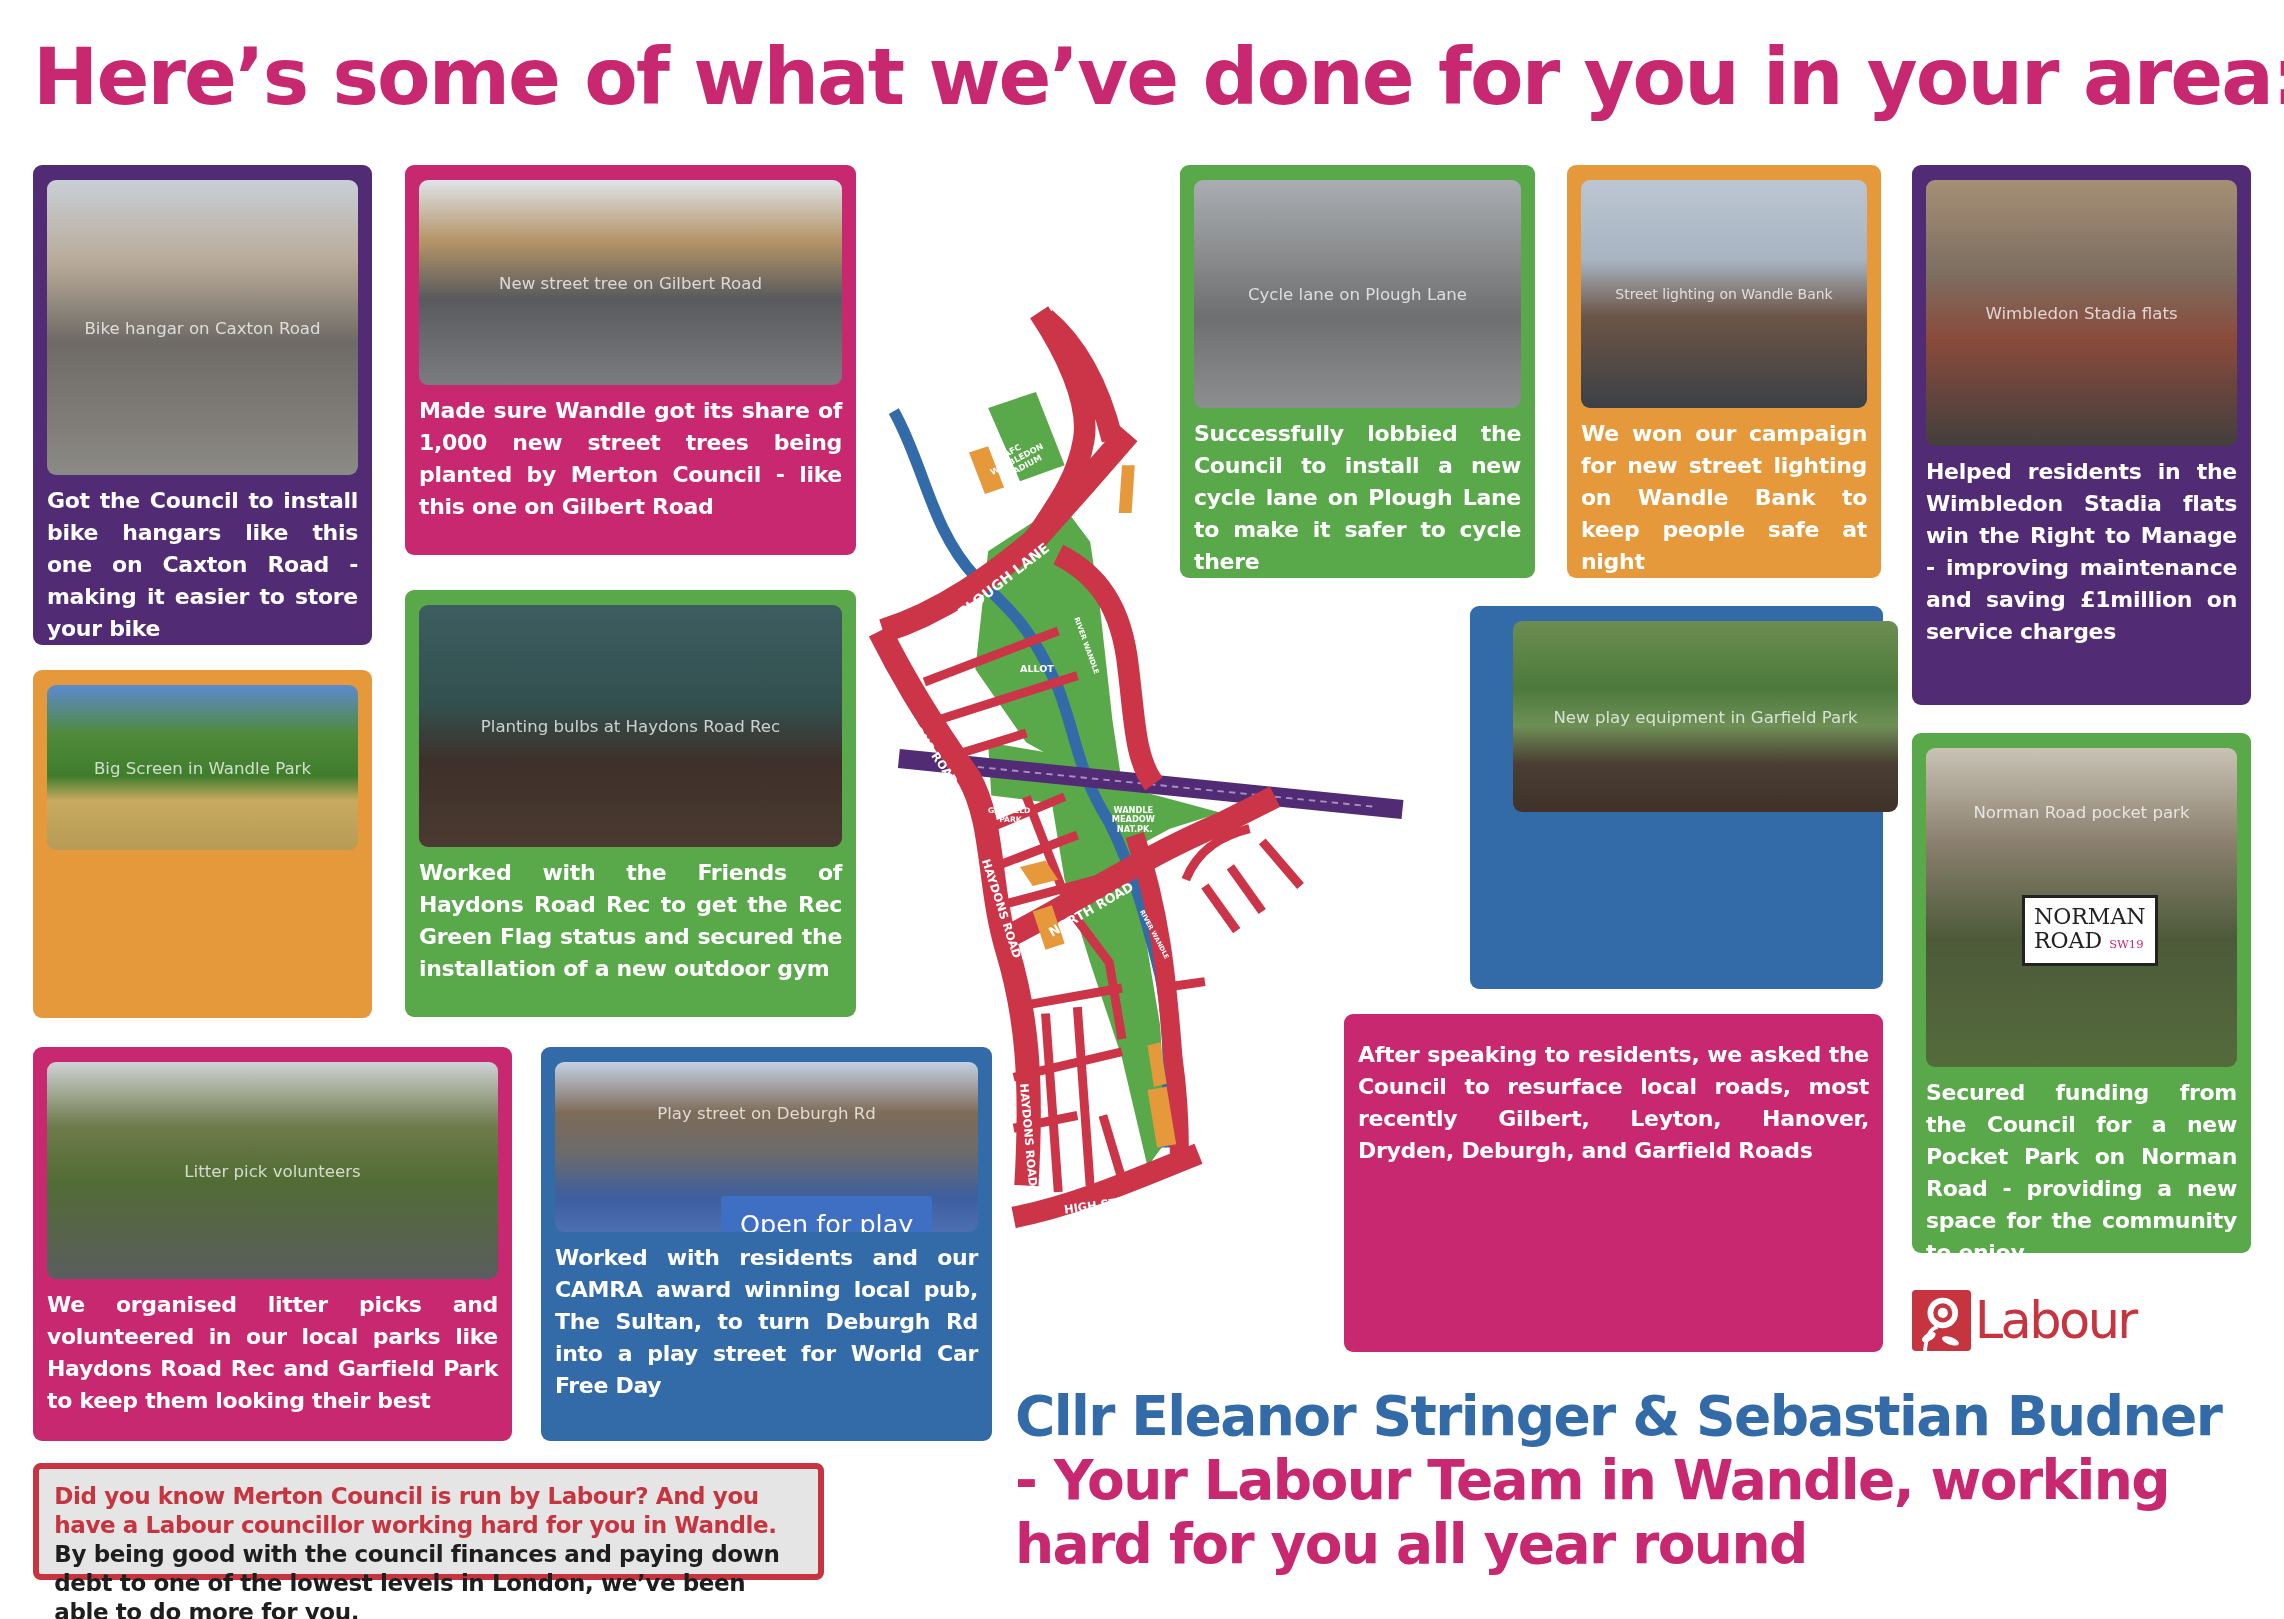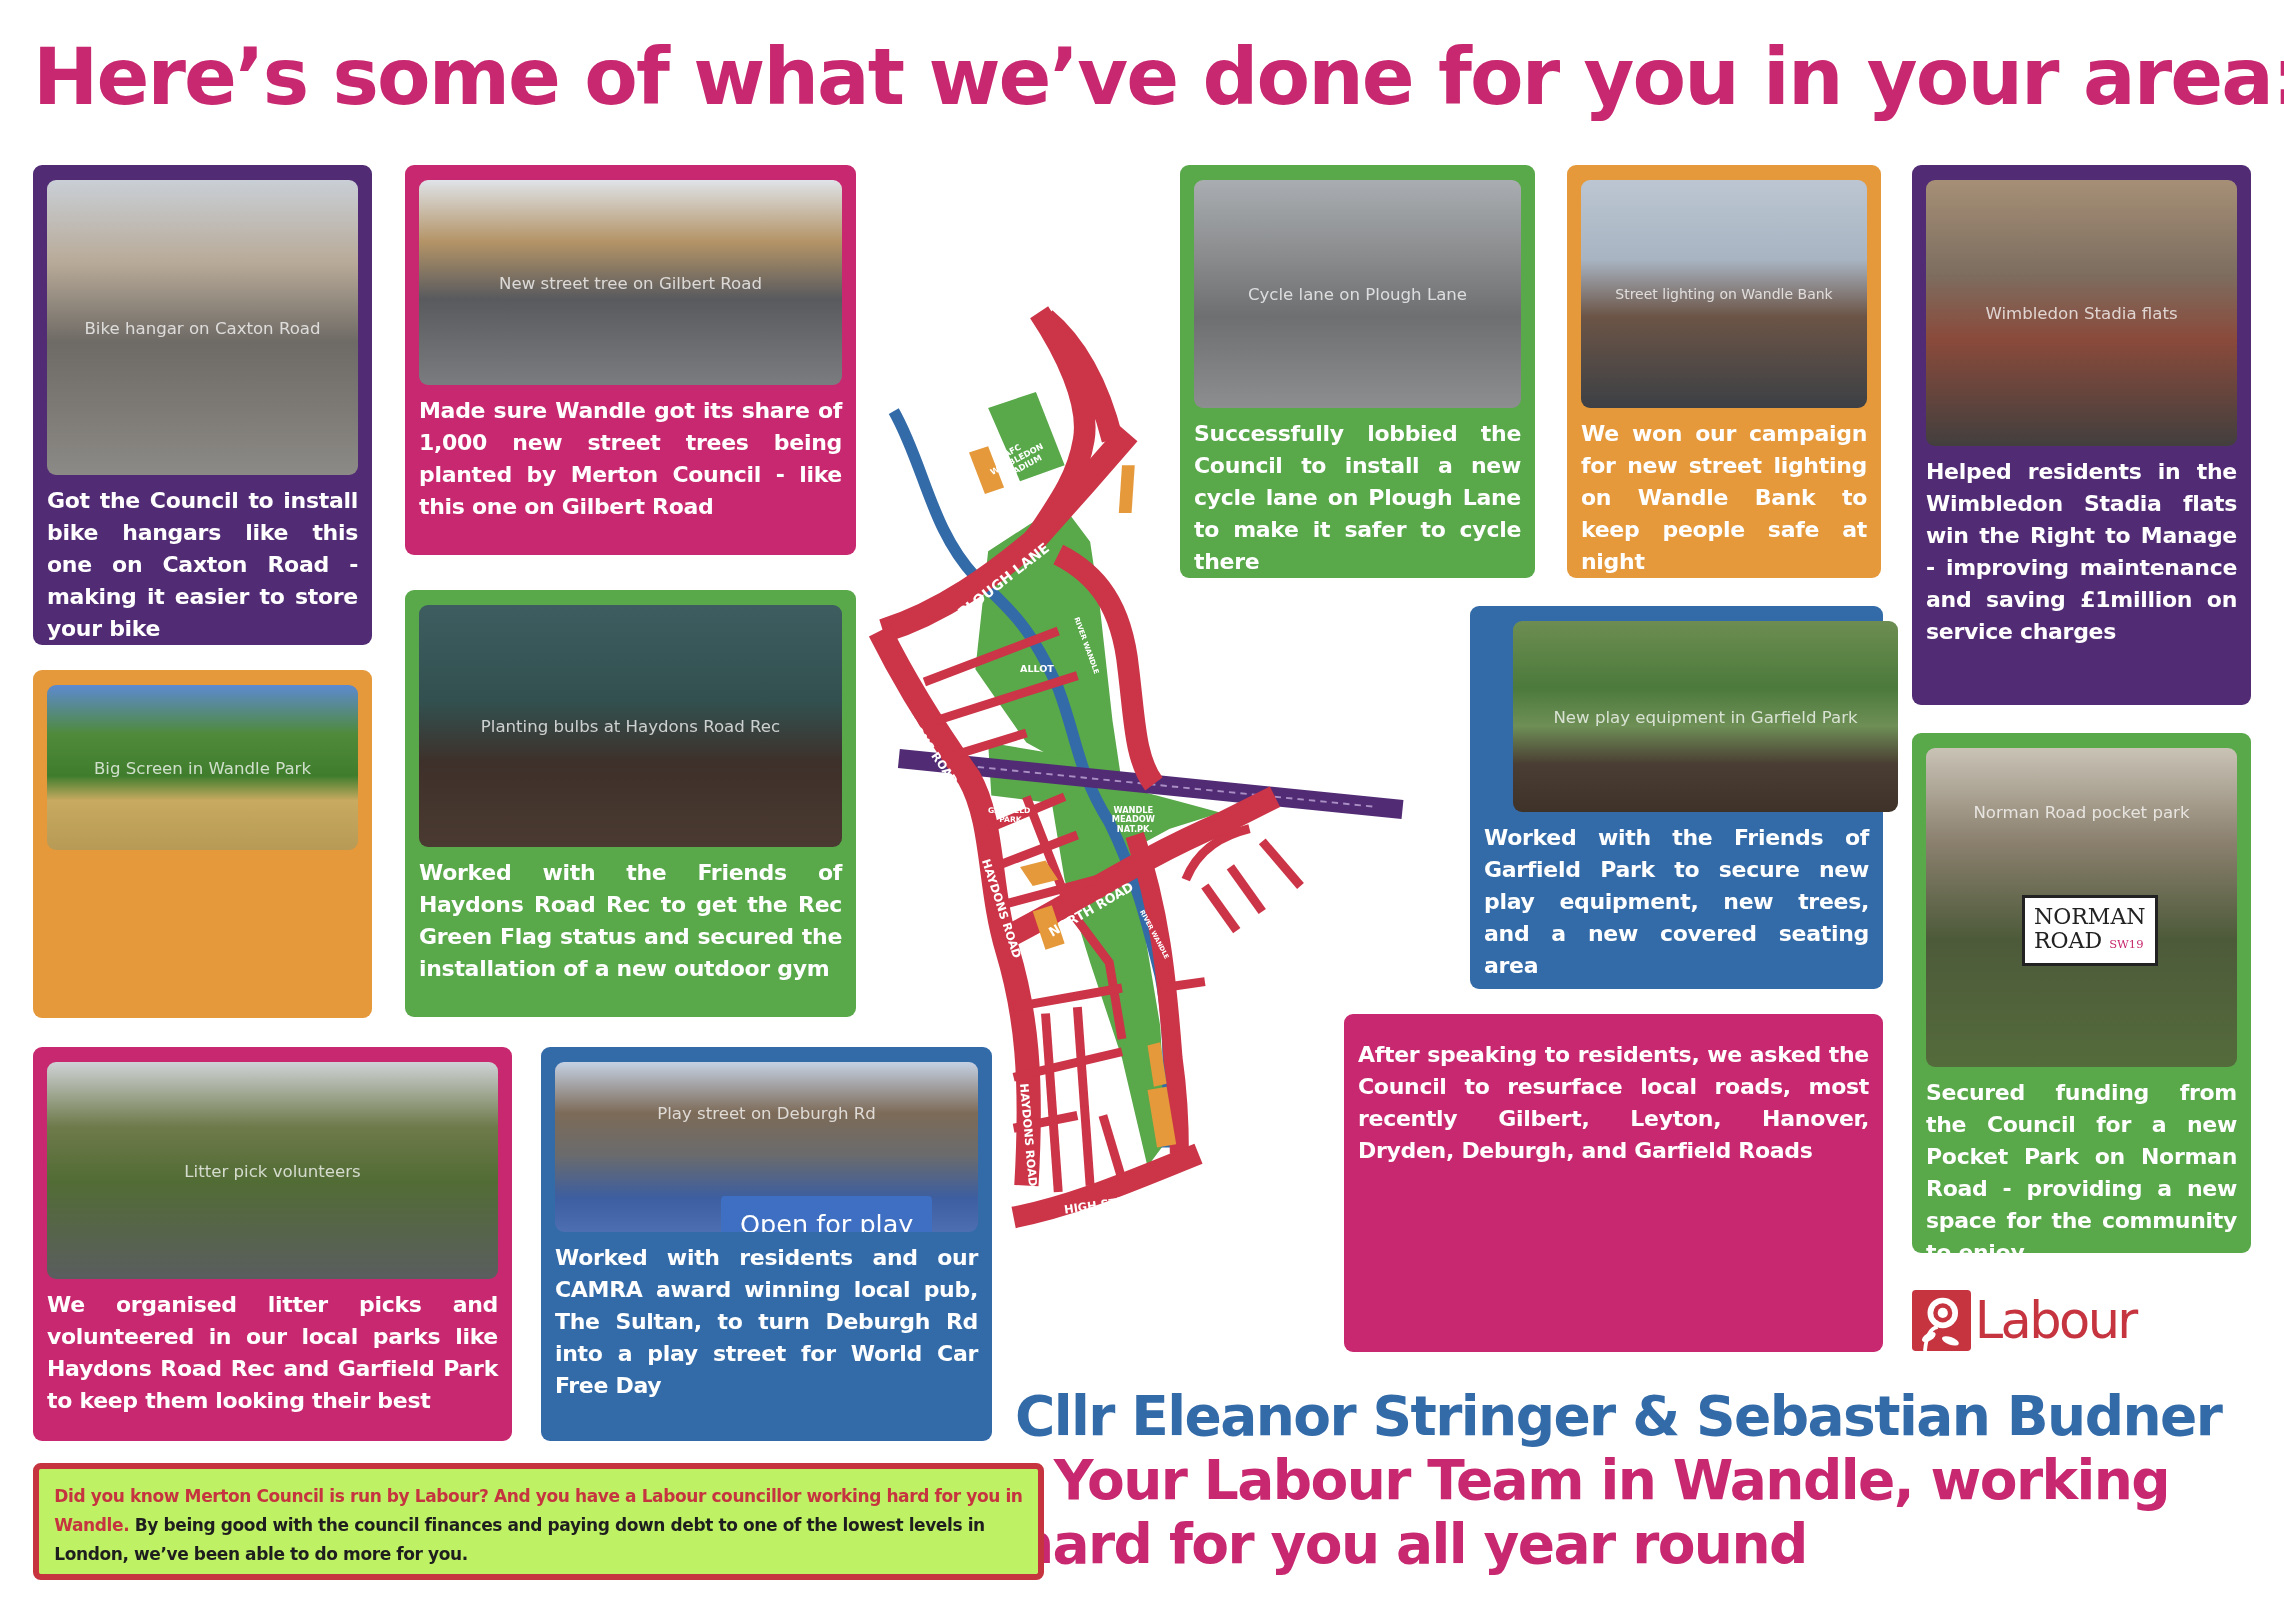--- a/index.html
+++ b/index.html
@@ -61,24 +61,24 @@
     font-size: 25.5px; padding: 12.8px 19px; border-radius: 3.8px;
   }
 
   
   .map { position: absolute; left: 867px; top: 274px; width: 561px; height: 1020px; }
   .map svg { width: 100%; height: 100%; }
   .map-label { font-family: "DejaVu Sans", sans-serif; font-weight: bold; fill: #ffffff; }
 
   
   .info {
-    position: absolute; left: 33px; top: 1463px; width: 1011px; height: 117px;
-    border: 6.4px solid #c6343f; border-radius: 7.7px; background: #bef264;
+    position: absolute; left: 33px; top: 1463px; width: 791px; height: 117px;
+    border: 6.4px solid #c6343f; border-radius: 7.7px; background: #e5e5e5;
     padding: 12.8px 15.3px; font-family: "DejaVu Sans", sans-serif; font-weight: bold;
-    font-size: 17px; line-height: 29px; letter-spacing: -0.4px;
+    font-size: 23px; line-height: 29px; letter-spacing: -0.4px;
   }
   .info .red { color: #c6343f; }
   .info .dark { color: #1e1e1e; }
 
   
   .logo { position: absolute; left: 1912px; top: 1285px; width: 341px; height: 70px; display: flex; align-items: center; }
   .rose-box { width: 59px; height: 61px; background: #c6343f; border-radius: 3.8px; position: relative; overflow: hidden; }
   .logo-text {
     font-family: "DejaVu Sans", sans-serif; font-size: 51px; color: #c6343f; line-height: 1;
     margin-left: 3.8px; letter-spacing: -2.6px;
@@ -235,21 +235,20 @@
   <div class="photo ph-flats" style="height:266px;">
     <span class="photo-label">Wimbledon Stadia flats</span>
   </div>
   <p class="caption">Helped residents in the Wimbledon Stadia flats win the Right to Manage - improving maintenance and saving £1million on service charges</p>
 </div>
 
 <div class="card blue" style="left:1470px; top:606px; width:413px; height:383px;">
   <div class="photo ph-play" style="height:191px;margin-left:29px;">
     <span class="photo-label">New play equipment in Garfield Park</span>
   </div>
-  <p class="caption">Worked with the Friends of Garfield Park to secure new play equipment, new trees, and a new covered seating area</p>
 </div>
 
 <div class="card green" style="left:1912px; top:733px; width:339px; height:520px;">
   <div class="photo ph-norman" style="height:319px;">
     <span class="photo-label" style="top:20%;">Norman Road pocket park</span>
     <div class="sign" style="left:96px; top:147px;">
       <div>NORMAN</div>
       <div><span>ROAD</span> <small>SW19</small></div>
     </div>
   </div>

